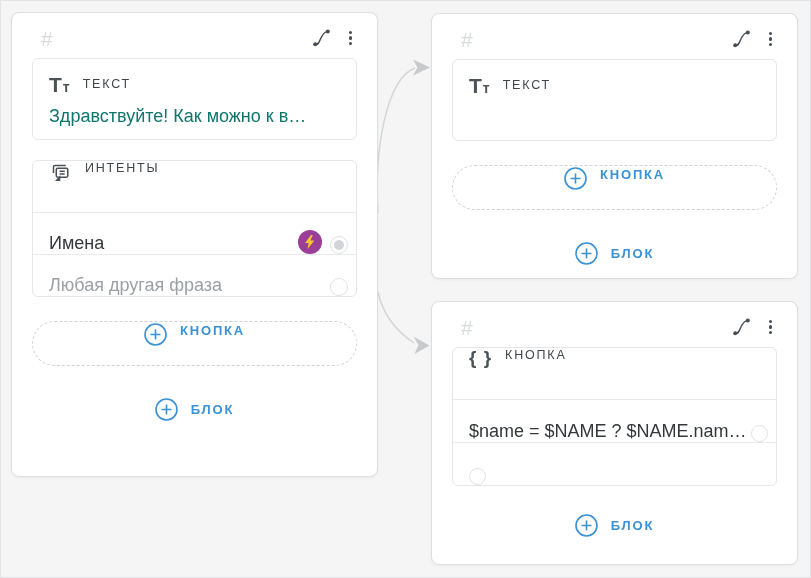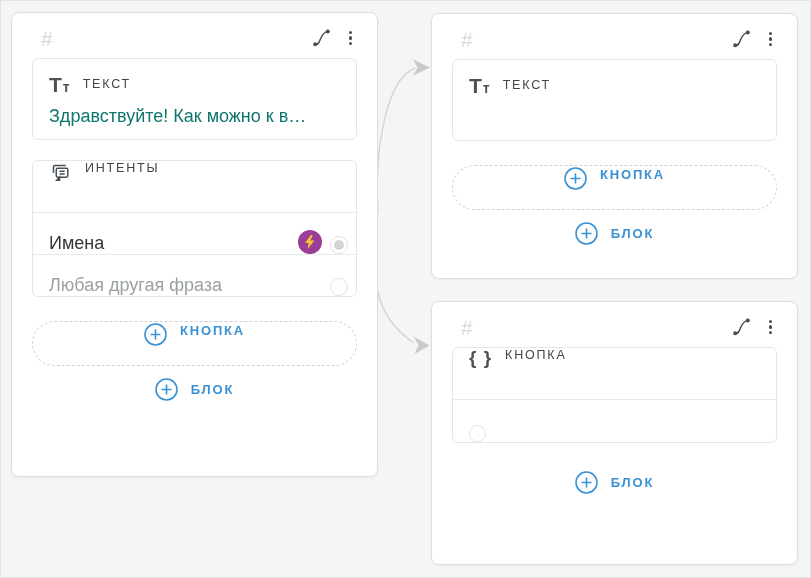--- a/index.html
+++ b/index.html
@@ -43,21 +43,21 @@
   .row-text{flex:1;font-size:18px;color:#34383b;white-space:nowrap;overflow:hidden;margin-right:6px}
   .row-text.ph{color:#9aa0a4}
   .badge{width:24px;height:24px;border-radius:50%;background:#9a3e97;display:flex;align-items:center;justify-content:center;margin-right:8px;flex:none}
   .port{width:18px;height:18px;border-radius:50%;border:1px solid #dfe1e3;background:#fff;display:flex;align-items:center;justify-content:center;flex:none;box-sizing:border-box;cursor:crosshair}
   .port.sm{width:17px;height:17px}
   .port.filled::after{content:"";width:10px;height:10px;border-radius:50%;background:#d2d4d6}
 
   .dash-btn{display:flex;align-items:flex-start;justify-content:center;gap:13px;width:100%;height:45px;margin-top:24px;
     border:1.5px dashed #cdd2d6;border-radius:23px;background:none;cursor:pointer;box-sizing:border-box}
   .add-lbl{font-size:13px;font-weight:700;letter-spacing:1.8px;color:#3a92d5}
-  .block-btn{display:flex;align-items:center;gap:13px;margin:12px auto 0;border:none;background:none;cursor:pointer;padding:0;width:max-content}
+  .block-btn{display:flex;align-items:center;gap:13px;margin:32px auto 0;border:none;background:none;cursor:pointer;padding:0;width:max-content}
   .block-btn.mt28{margin-top:28px}
 </style>
 </head>
 <body>
 
 <div class="canvas">
 
   <svg class="wires" width="811" height="578" viewBox="0 0 811 578">
     <path d="M377 212 C373 150 385 78 414 67" fill="none" stroke="#d5d6d8" stroke-width="1.5"></path>
     <polygon points="412,58.5 429,66.5 412,74.5 416.5,66.5" fill="#c8cacc"></polygon>
@@ -203,22 +203,26 @@
           </button>
       </div>
     </div>
 
     <div class="sec table-sec" style="margin-top:0">
       <div class="tbl-head">
         <span class="braces">{ }</span>
         <span class="sec-label">КНОПКА</span>
       </div>
       <div class="row cond">
+        <span class="row-text">$name = $NAME ? $NAME.nam…</span>
         <span class="port sm"></span>
       </div>
+      <div class="row cond">
+        <span class="port sm"></span>
+      </div>
     </div>
 
     <button class="block-btn mt28">
       <svg width="23" height="23" viewBox="0 0 23 23">
         <circle cx="11.5" cy="11.5" r="10.5" fill="none" stroke="#3a92d5" stroke-width="1.6"></circle>
         <path d="M11.5 6.5v10M6.5 11.5h10" stroke="#3a92d5" stroke-width="1.6"></path>
       </svg>
       <span class="add-lbl">БЛОК</span>
     </button>
   </section>

